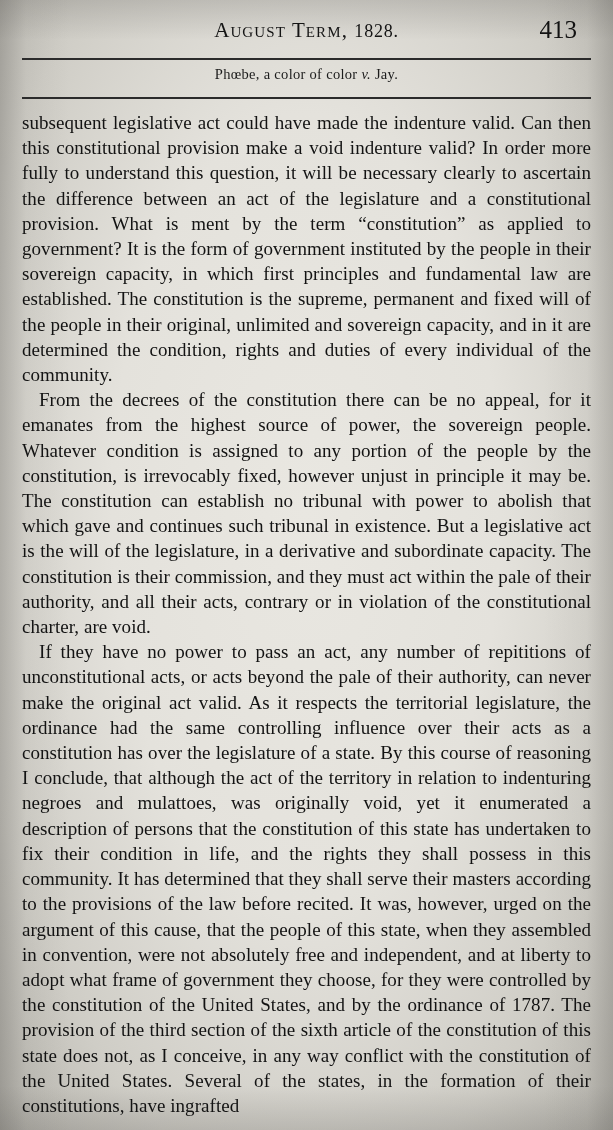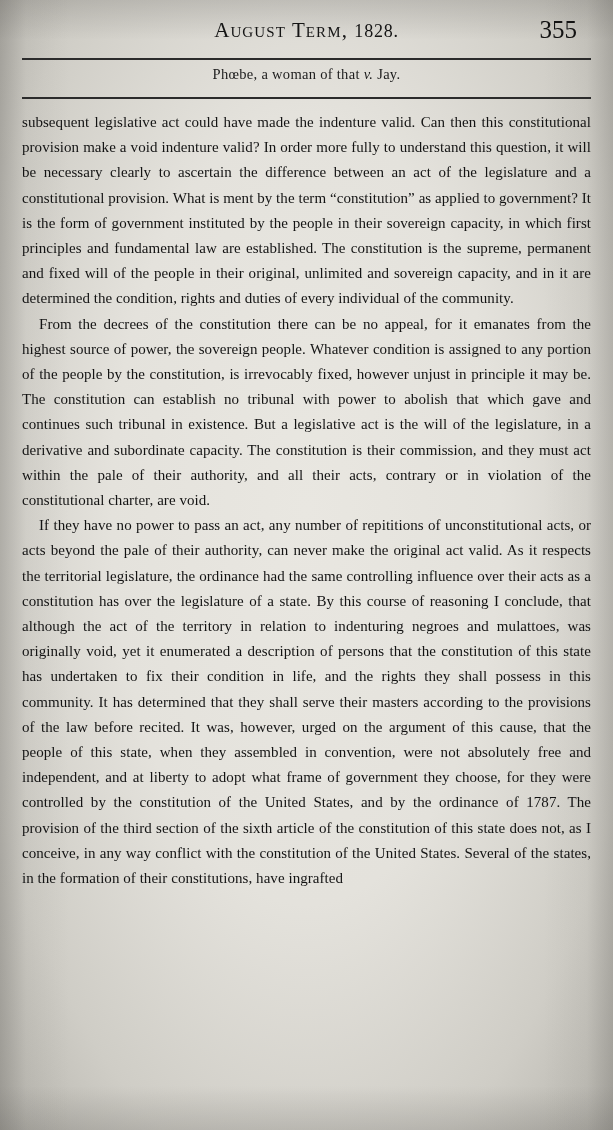--- a/index.html
+++ b/index.html
@@ -81,21 +81,21 @@
     letter-spacing: 0.3px;
     color: #1c1c1c;
   }
   .case-line i { font-style: italic; }
 
   .body {
     position: absolute;
     left: 22px;
     right: 22px;
     top: 110px;
-    font-size: 15px;
+    font-size: 19px;
     line-height: 25.2px;
     text-align: justify;
     text-justify: inter-word;
     color: #131313;
     letter-spacing: 0.05px;
   }
   .body p {
     margin: 0;
     text-indent: 17px;
   }
@@ -113,27 +113,27 @@
 </head>
 <body>
 
 <div class="page">
 
   <div class="header">
     <div class="running-title">
       <span>August Term,</span>
       <span class="small">1828.</span>
     </div>
-    <div class="page-number">355</div>
+    <div class="page-number">413</div>
   </div>
 
   <div class="rule rule1"></div>
 
   <div class="case-line">
-    <span>Phœbe, a woman of that </span><i>v.</i><span> Jay.</span>
+    <span>Phœbe, a color of color </span><i>v.</i><span> Jay.</span>
   </div>
 
   <div class="rule rule2"></div>
 
   <div class="body">
     <p class="noindent">subsequent legislative act could have made the indenture valid. Can then this constitutional provision make a void indenture valid? In order more fully to understand this question, it will be necessary clearly to ascertain the difference between an act of the legislature and a constitutional provision. What is ment by the term “constitution” as applied to government? It is the form of government instituted by the people in their sovereign capacity, in which first principles and fundamental law are established. The constitution is the supreme, permanent and fixed will of the people in their original, unlimited and sovereign capacity, and in it are determined the condition, rights and duties of every individual of the community.</p>
     <p>From the decrees of the constitution there can be no appeal, for it emanates from the highest source of power, the sovereign people. Whatever condition is assigned to any portion of the people by the constitution, is irrevocably fixed, however unjust in principle it may be. The constitution can establish no tribunal with power to abolish that which gave and continues such tribunal in existence. But a legislative act is the will of the legislature, in a derivative and subordinate capacity. The constitution is their commission, and they must act within the pale of their authority, and all their acts, contrary or in violation of the constitutional charter, are void.</p>
     <p>If they have no power to pass an act, any number of repititions of unconstitutional acts, or acts beyond the pale of their authority, can never make the original act valid. As it respects the territorial legislature, the ordinance had the same controlling influence over their acts as a constitution has over the legislature of a state. By this course of reasoning I conclude, that although the act of the territory in relation to indenturing negroes and mulattoes, was originally void, yet it enumerated a description of persons that the constitution of this state has undertaken to fix their condition in life, and the rights they shall possess in this community. It has determined that they shall serve their masters according to the provisions of the law before recited. It was, however, urged on the argument of this cause, that the people of this state, when they assembled in convention, were not absolutely free and independent, and at liberty to adopt what frame of government they choose, for they were controlled by the constitution of the United States, and by the ordinance of 1787. The provision of the third section of the sixth article of the constitution of this state does not, as I conceive, in any way conflict with the constitution of the United States. Several of the states, in the formation of their constitutions, have ingrafted</p>
   </div>
 

